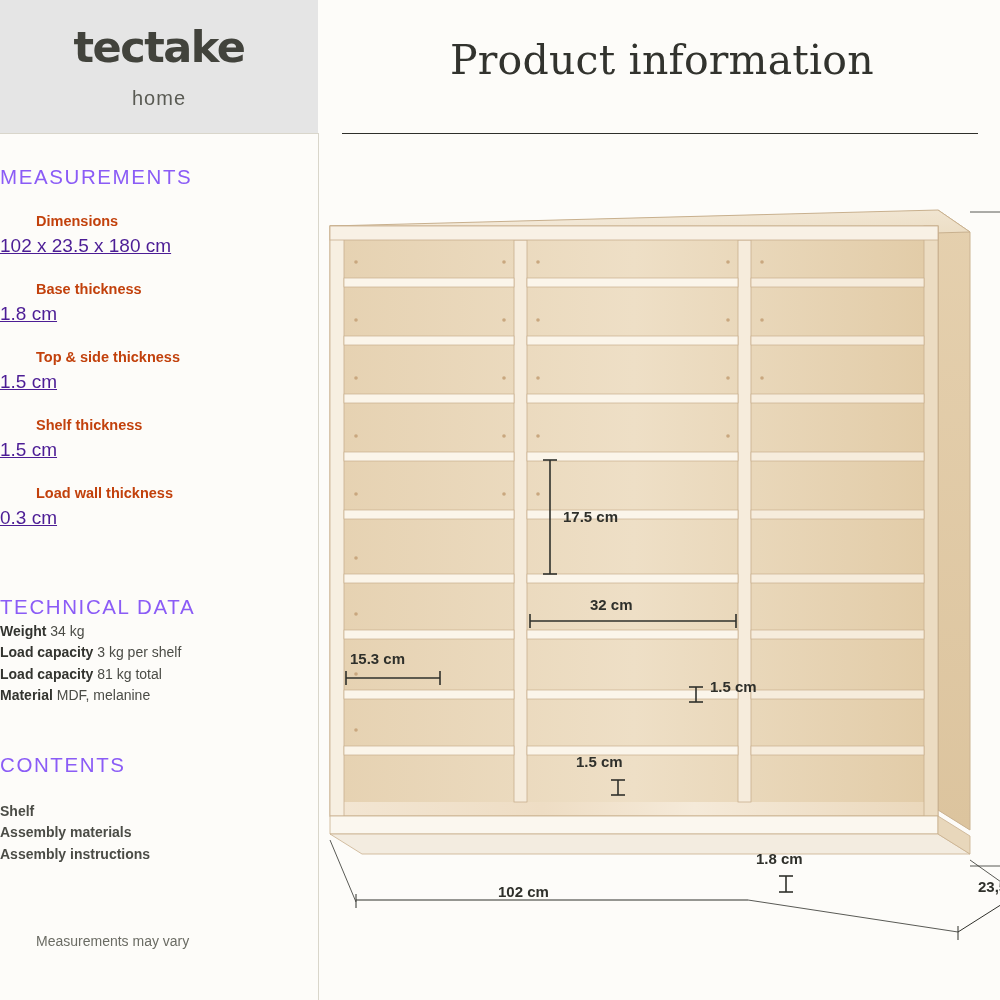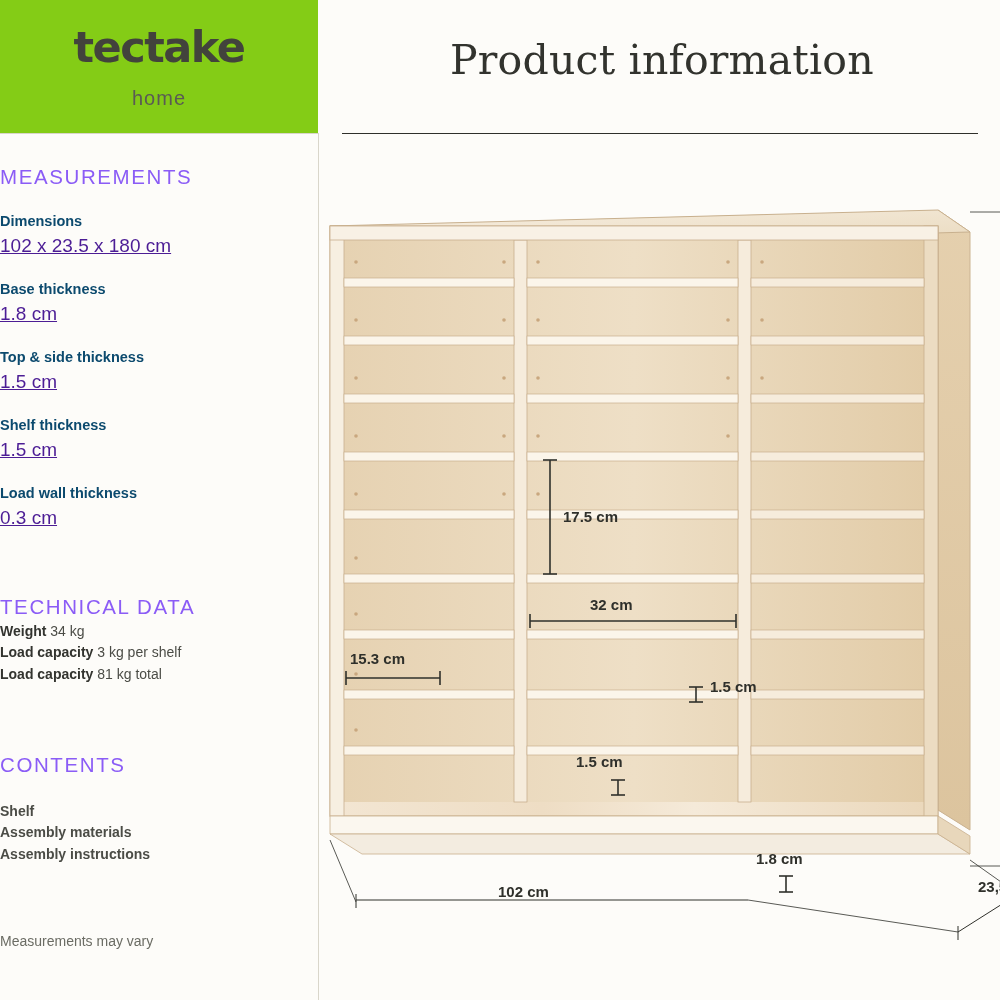--- a/index.html
+++ b/index.html
@@ -25,21 +25,21 @@
   
   .sidebar {
     width: 318px;
     height: 1000px;
     position: relative;
     box-sizing: border-box;
     background: #fdfcf9;
   }
   .sidebar-header {
     height: 133px;
-    background: #84cc16;
+    background: #e5e5e5;
     display: flex;
     flex-direction: column;
     align-items: center;
     justify-content: center;
     box-sizing: border-box;
   }
   .brand {
     font-family: "DejaVu Sans", sans-serif;
     font-size: 43px;
     font-weight: bold;
@@ -67,22 +67,23 @@
     font-weight: normal;
     margin: 0;
   }
 
   .kv {
     margin: 0;
   }
   .kv .k {
     font-size: 14.5px;
     font-weight: bold;
-    color: #0c4a6e;
+    color: #c2410c;
     line-height: 1.45;
+    padding-left: 36px;
   }
   .kv .v {
     font-size: 19px;
     color: #4c1d95;
     line-height: 1.45;
     text-decoration: underline;
   }
   .line {
     font-size: 14px;
     color: #4b4c46;
@@ -202,31 +203,35 @@
           <span>34 kg</span>
         </div>
         <div class="line">
           <b>Load capacity</b> 
           <span>3 kg per shelf</span>
         </div>
         <div class="line">
           <b>Load capacity</b> 
           <span>81 kg total</span>
         </div>
+        <div class="line">
+          <b>Material</b> 
+          <span>MDF, melanine</span>
+        </div>
       </div>
 
       <div class="section-title" style="position:absolute; left:0px; top:620px;">CONTENTS</div>
 
       <div style="position:absolute; left:0px; top:668px;">
         <div class="line" style="font-weight:bold;">Shelf</div>
         <div class="line" style="font-weight:bold;">Assembly materials</div>
         <div class="line" style="font-weight:bold;">Assembly instructions</div>
       </div>
 
-      <div class="footnote" style="position:absolute; left:0px; top:800px;">Measurements may vary</div>
+      <div class="footnote" style="position:absolute; left:0px; top:800px;padding-left:36px;">Measurements may vary</div>
     </div>
   </div>
 
   <div class="vline"></div>
 
   <div class="main">
     <div class="title">Product information</div>
     <div class="title-rule"></div>
 
     <div class="figure">

